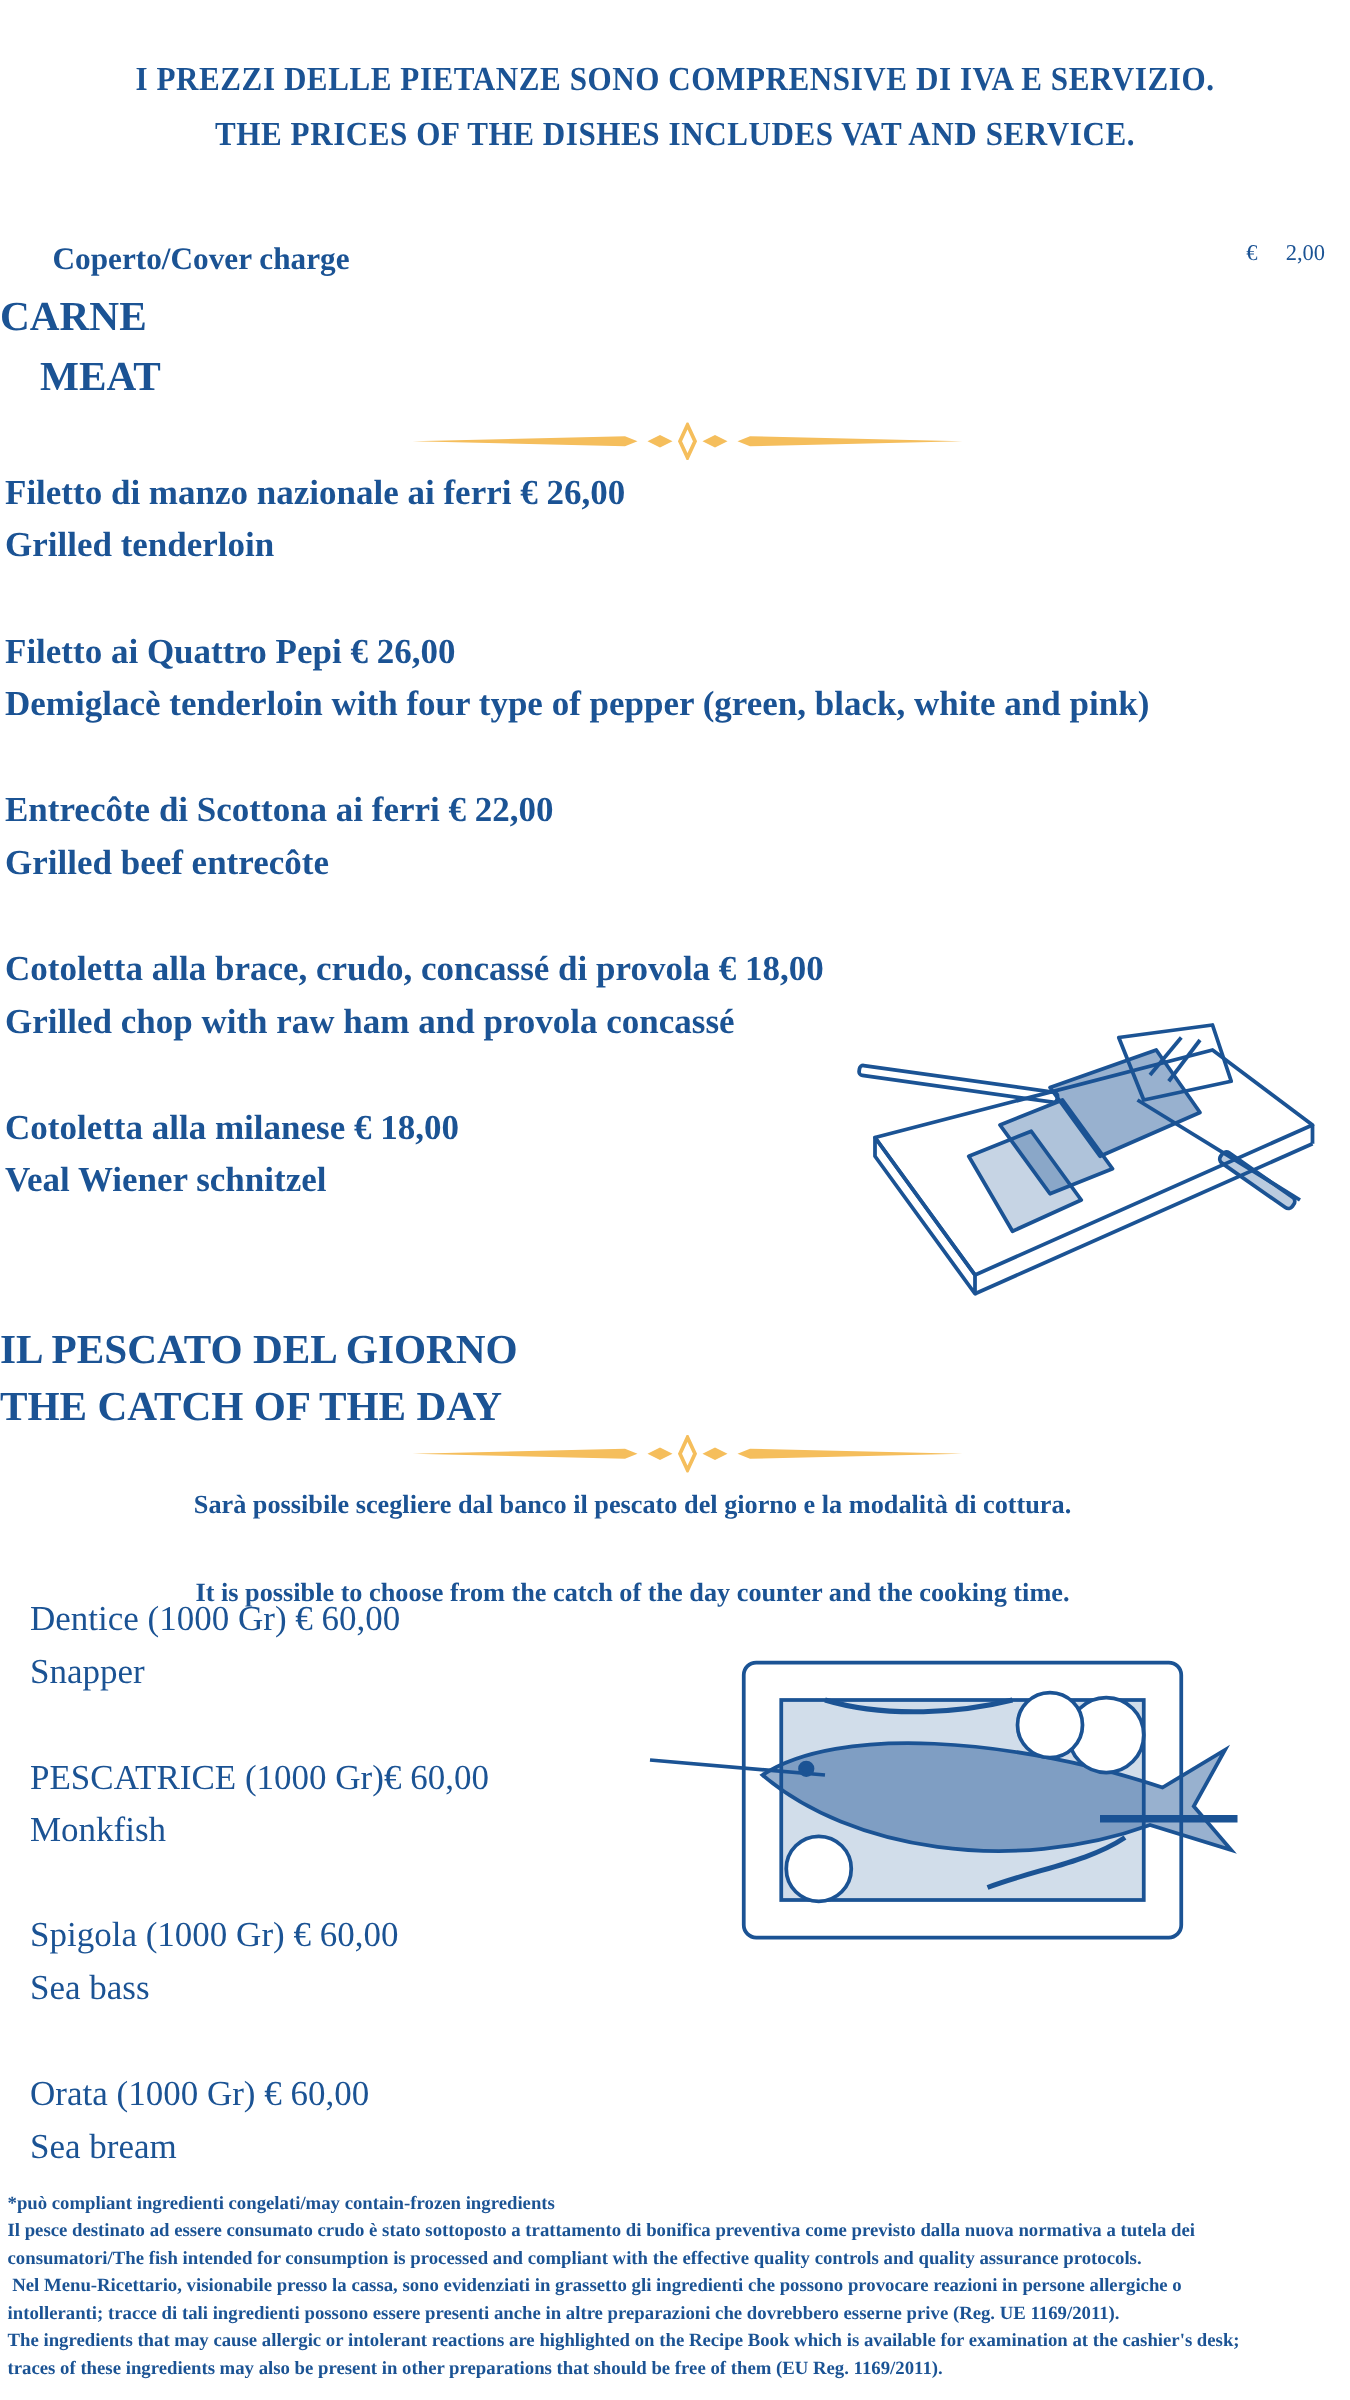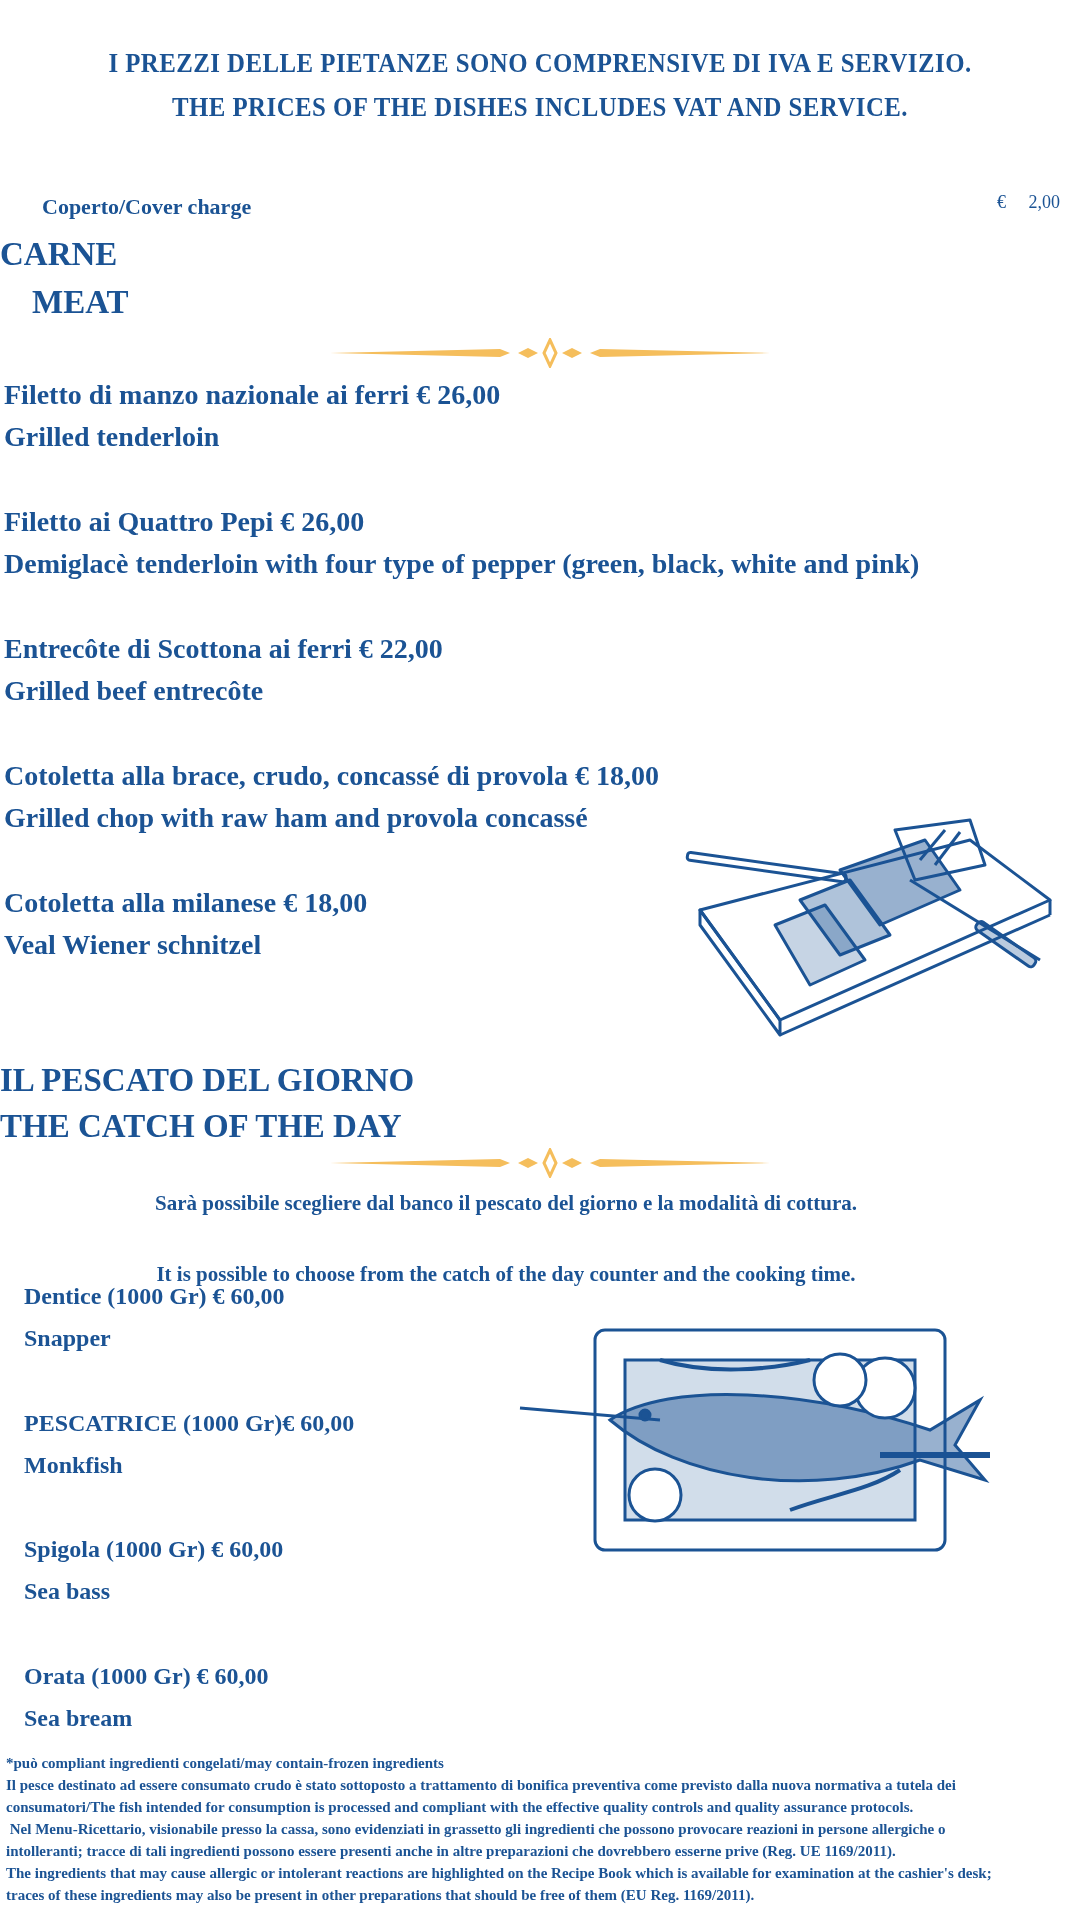--- a/index.html
+++ b/index.html
@@ -3,26 +3,26 @@
   <meta charset="utf-8">
   <style>
     html, body { margin: 0; padding: 0; }
     body {
       width: 1080px; height: 1920px; overflow: hidden; background: #ffffff;
       color: #1b5394; position: relative;
       font-family: "Liberation Serif", "DejaVu Serif", serif;
     }
     .abs { position: absolute; }
     .notice { left: 0; width: 1080px; text-align: center; font-size: 27px; font-weight: bold; letter-spacing: 0.5px; transform: scaleX(0.92); }
-    .cover-label { left: 42px; top: 194px; font-size: 22px; font-weight: bold; }
+    .cover-label { left: 42px; top: 194px; font-size: 25px; font-weight: bold; }
     .cover-price { right: 20px; top: 192px; font-size: 18px; font-weight: normal; word-spacing: 18px; }
     .sec-title { left: 0; width: 1080px; text-align: left; font-size: 33px; font-weight: bold; }
     .divider { left: 330px; width: 440px; height: 30px; }
     .meat-item { left: 4px; font-size: 28px; font-weight: bold; line-height: 42px; }
-    .fish-item { left: 24px; font-size: 24px; font-weight: bold; line-height: 42px; }
+    .fish-item { left: 24px; font-size: 28px; font-weight: normal; line-height: 42px; }
     .intro { left: 0; width: 1012px; text-align: center; font-size: 21px; font-weight: bold; line-height: 35px; }
     .foot { left: 6px; width: 1070px; font-size: 15px; font-weight: bold; line-height: 22px; }
     .foot div { white-space: nowrap; }
   </style>
 </head>
 <body>
 
 <div class="abs notice" style="top:48px;">I PREZZI DELLE PIETANZE SONO COMPRENSIVE DI IVA E SERVIZIO.</div>
 <div class="abs notice" style="top:92px;">THE PRICES OF THE DISHES INCLUDES VAT AND SERVICE.</div>
 

